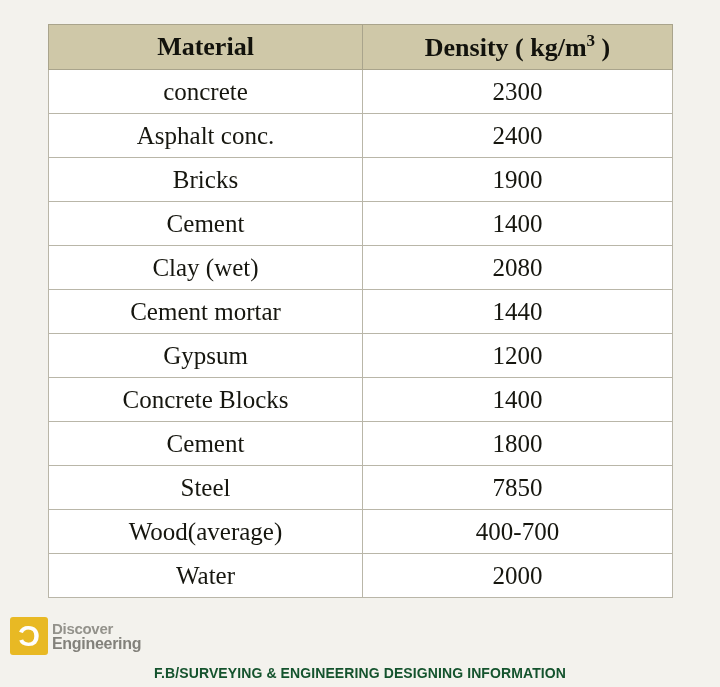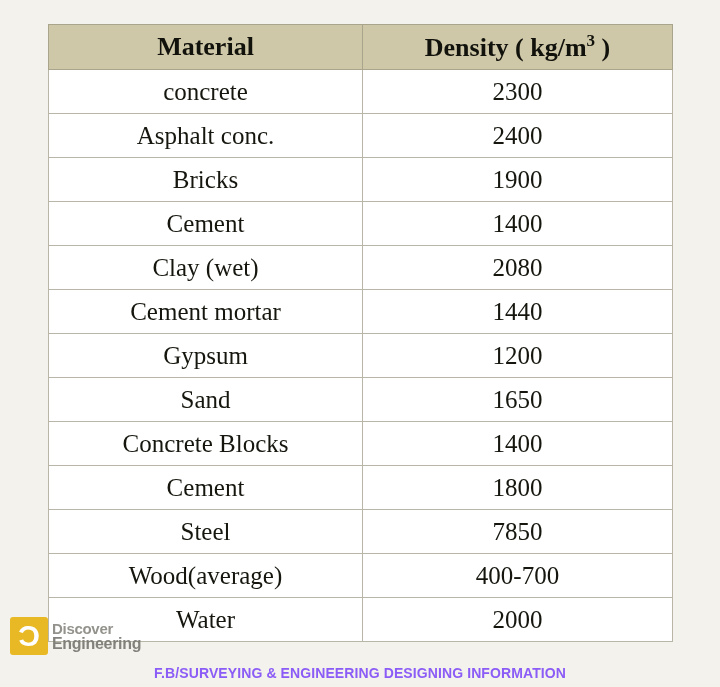--- a/index.html
+++ b/index.html
@@ -120,21 +120,21 @@
 
   .footer-bar {
     position: absolute;
     left: 0;
     bottom: 6px;
     width: 720px;
     text-align: center;
     font-family: "Liberation Sans", sans-serif;
     font-size: 14px;
     font-weight: bold;
-    color: #8b5cf6;
+    color: #14532d;
     letter-spacing: 0.1px;
   }
 </style>
 </head>
 <body>
 
 <div class="sheet">
 
   <div class="table-wrap">
     <table class="density-table">
@@ -173,24 +173,20 @@
         </tr>
         <tr>
           <td class="material">Cement mortar</td>
           <td class="value">1440</td>
         </tr>
         <tr>
           <td class="material">Gypsum</td>
           <td class="value">1200</td>
         </tr>
         <tr>
-          <td class="material">Sand</td>
-          <td class="value">1650</td>
-        </tr>
-        <tr>
           <td class="material">Concrete Blocks</td>
           <td class="value">1400</td>
         </tr>
         <tr>
           <td class="material">Cement</td>
           <td class="value">1800</td>
         </tr>
         <tr>
           <td class="material">Steel</td>
           <td class="value">7850</td>

